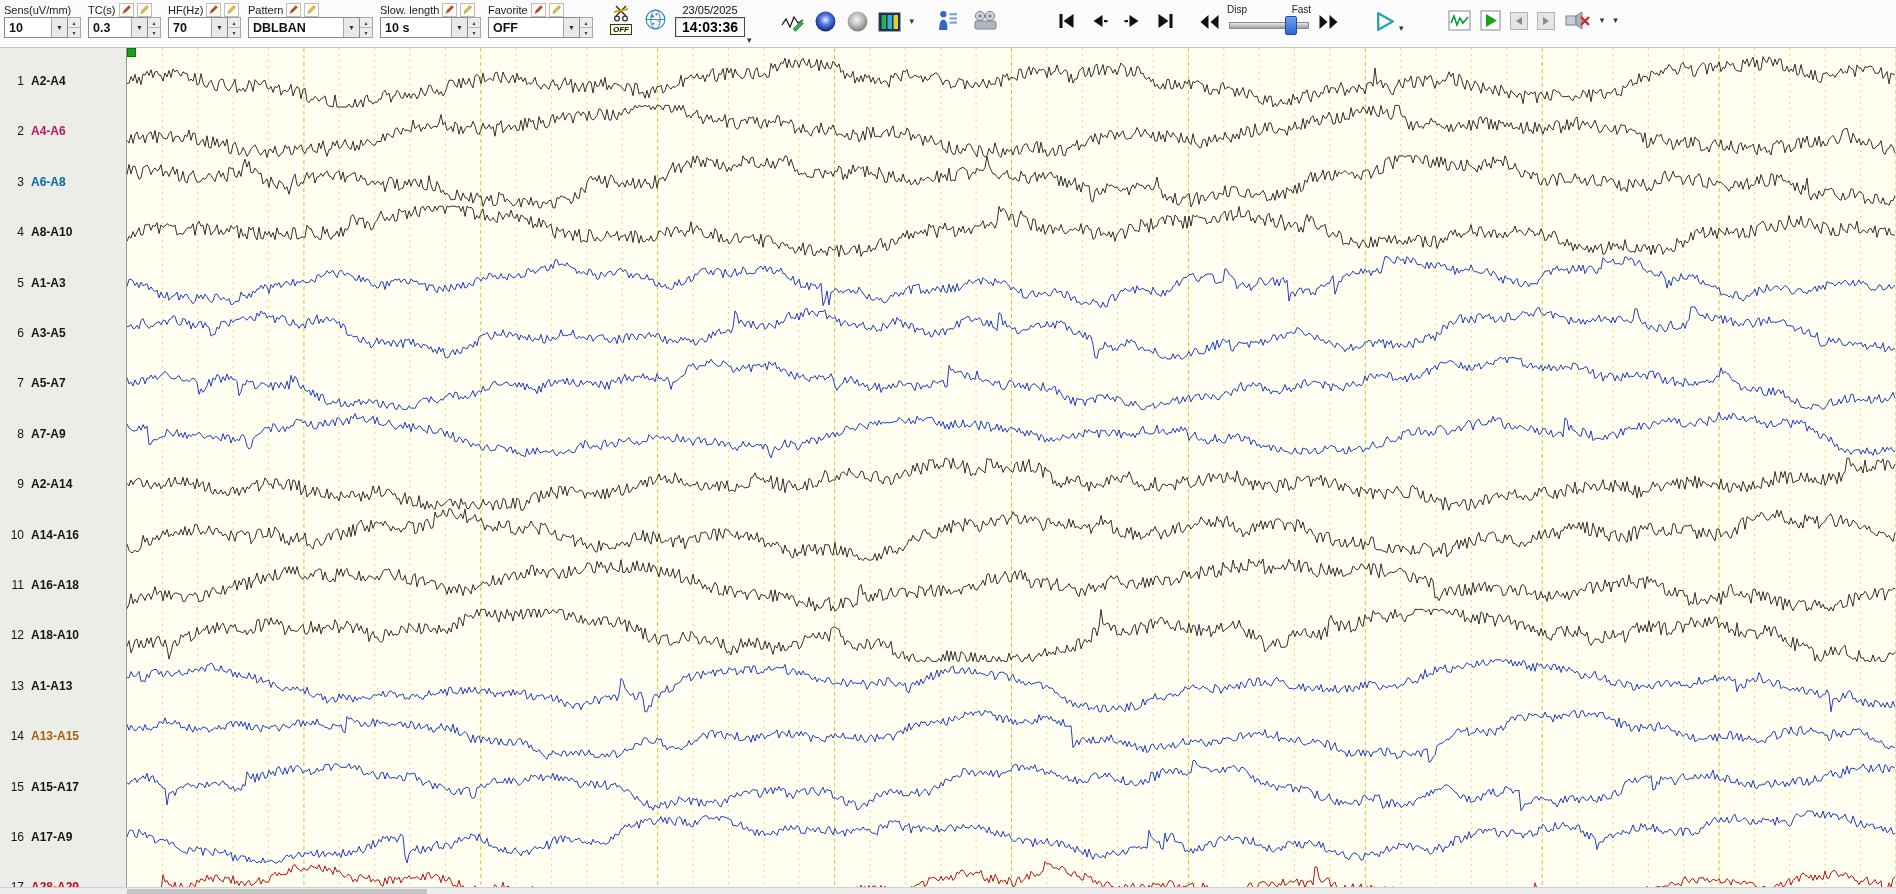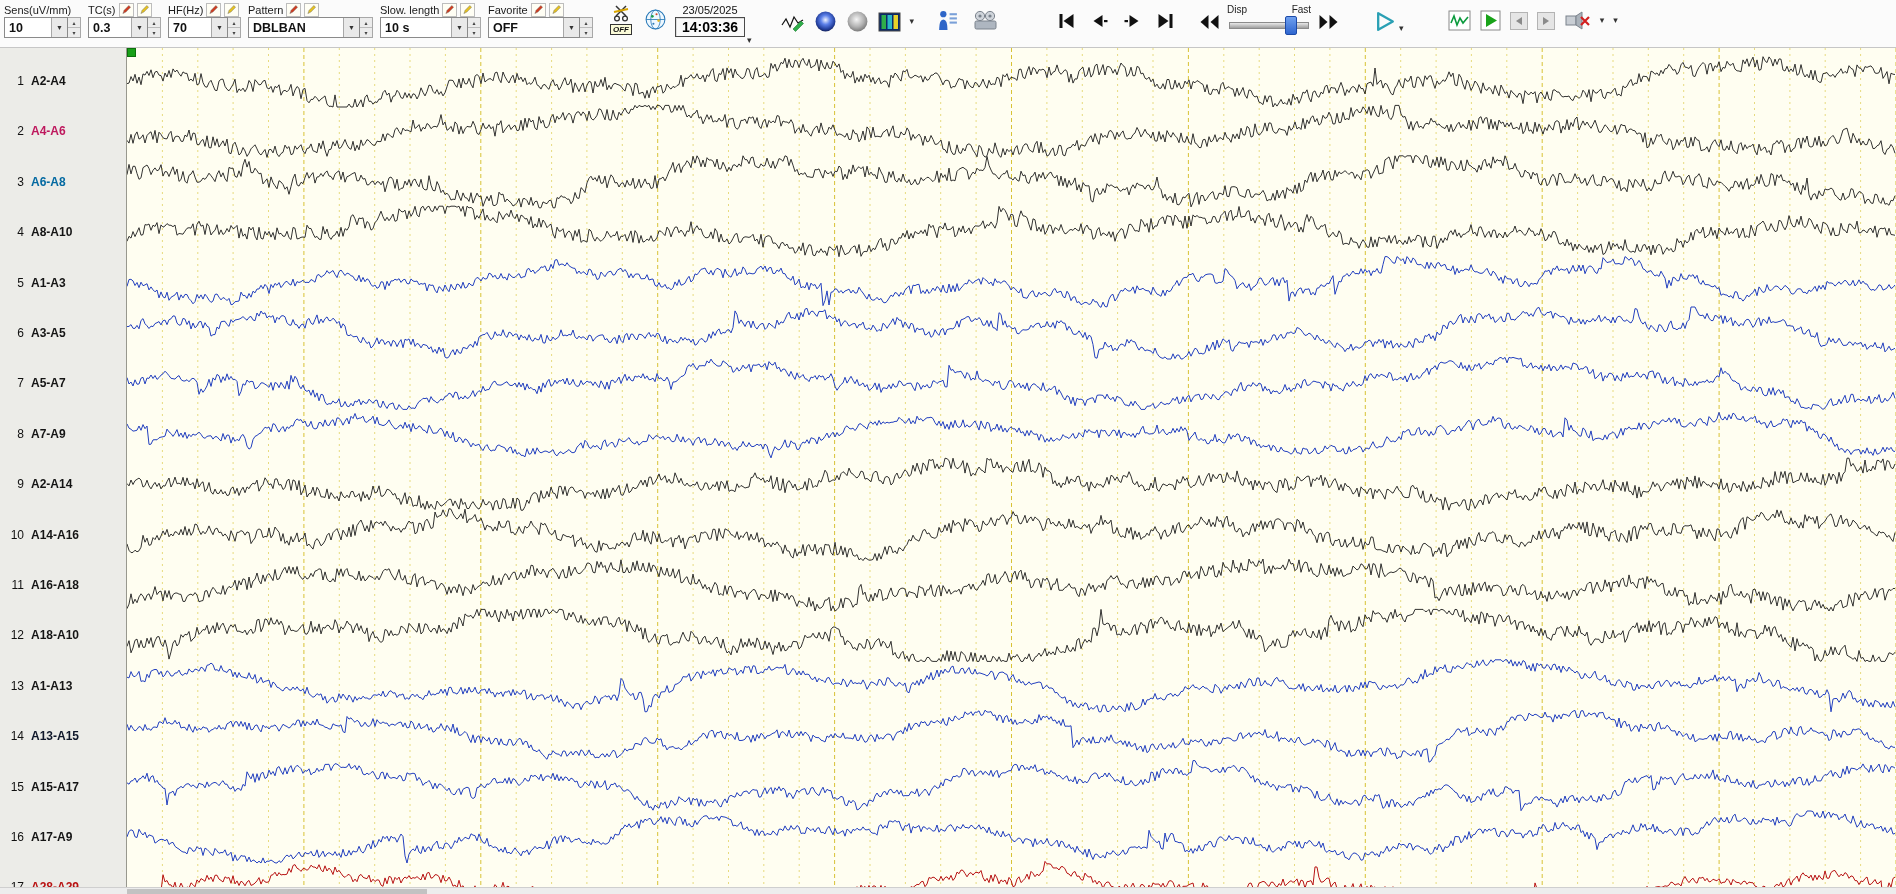--- a/index.html
+++ b/index.html
@@ -457,21 +457,21 @@
       <div class="ch-row" style="top:578.4px">
         <span class="ch-num">12</span>
         <span class="ch-label" style="color:#141414">A18-A10</span>
       </div>
       <div class="ch-row" style="top:628.8px">
         <span class="ch-num">13</span>
         <span class="ch-label" style="color:#141414">A1-A13</span>
       </div>
       <div class="ch-row" style="top:679.1999999999999px">
         <span class="ch-num">14</span>
-        <span class="ch-label" style="color:#0f172a">A13-A15</span>
+        <span class="ch-label" style="color:#a16207">A13-A15</span>
       </div>
       <div class="ch-row" style="top:729.6px">
         <span class="ch-num">15</span>
         <span class="ch-label" style="color:#141414">A15-A17</span>
       </div>
       <div class="ch-row" style="top:780px">
         <span class="ch-num">16</span>
         <span class="ch-label" style="color:#141414">A17-A9</span>
       </div>
       <div class="ch-row" style="top:830.4px">

